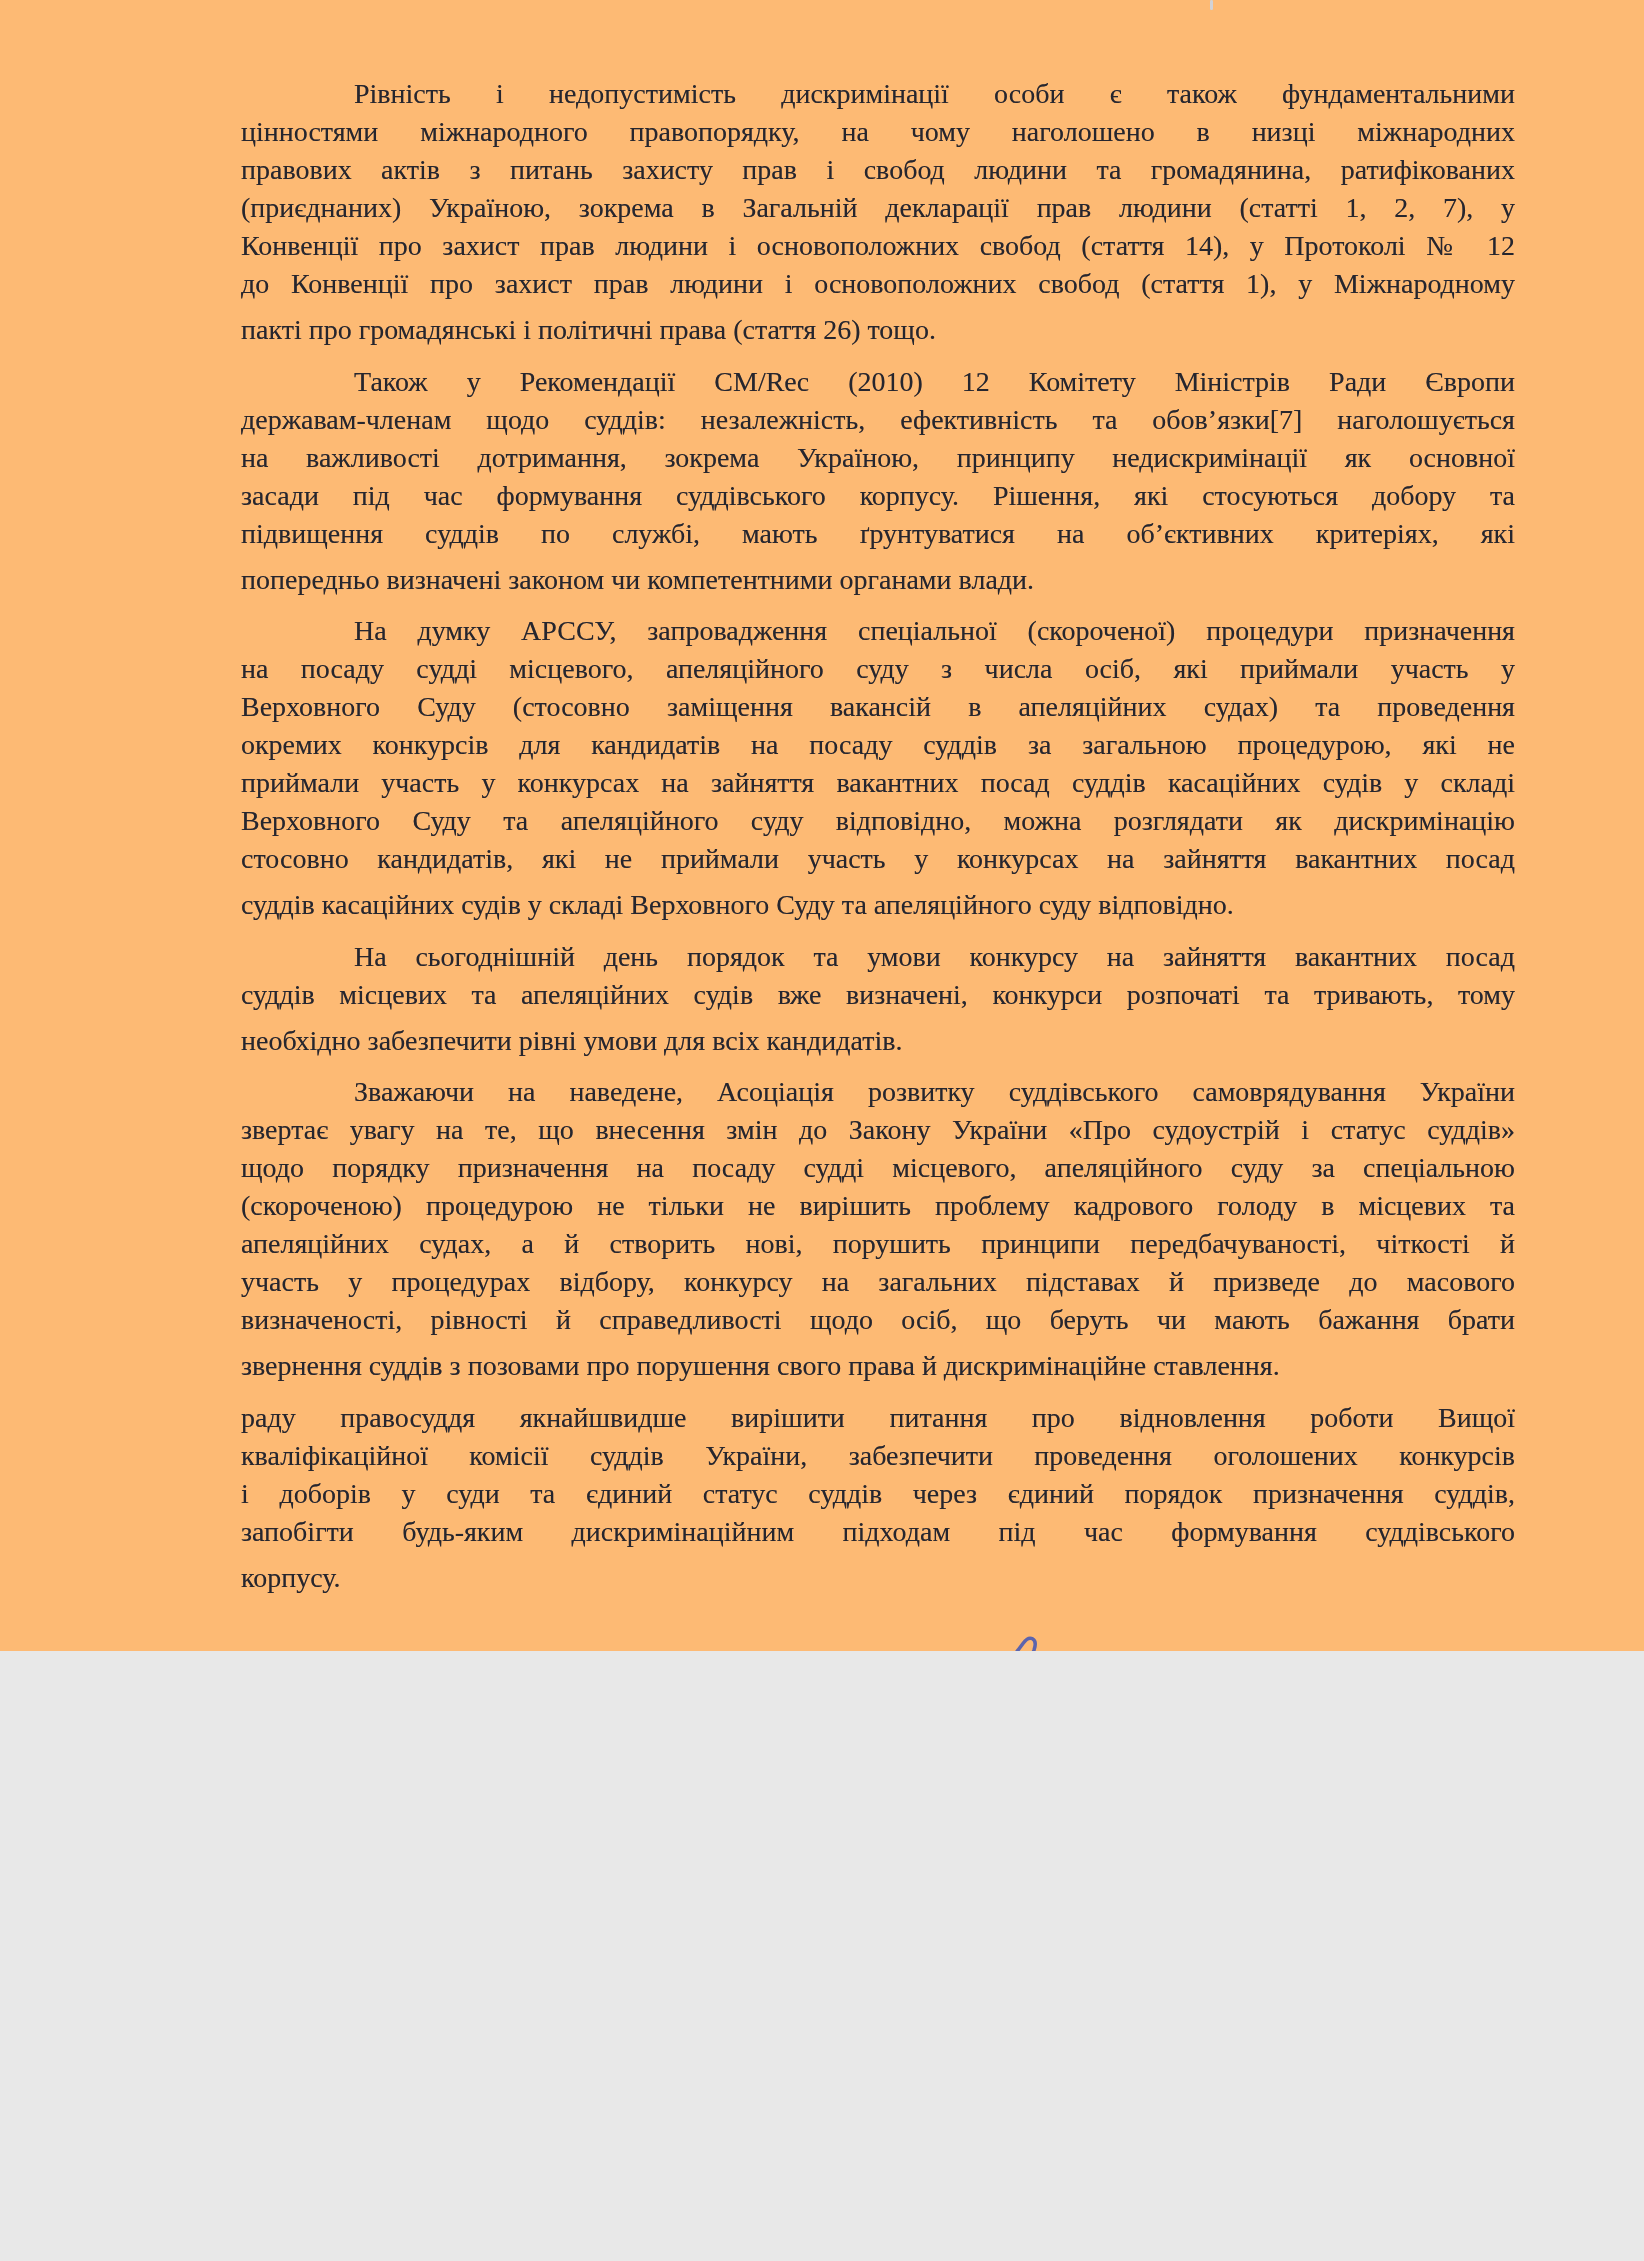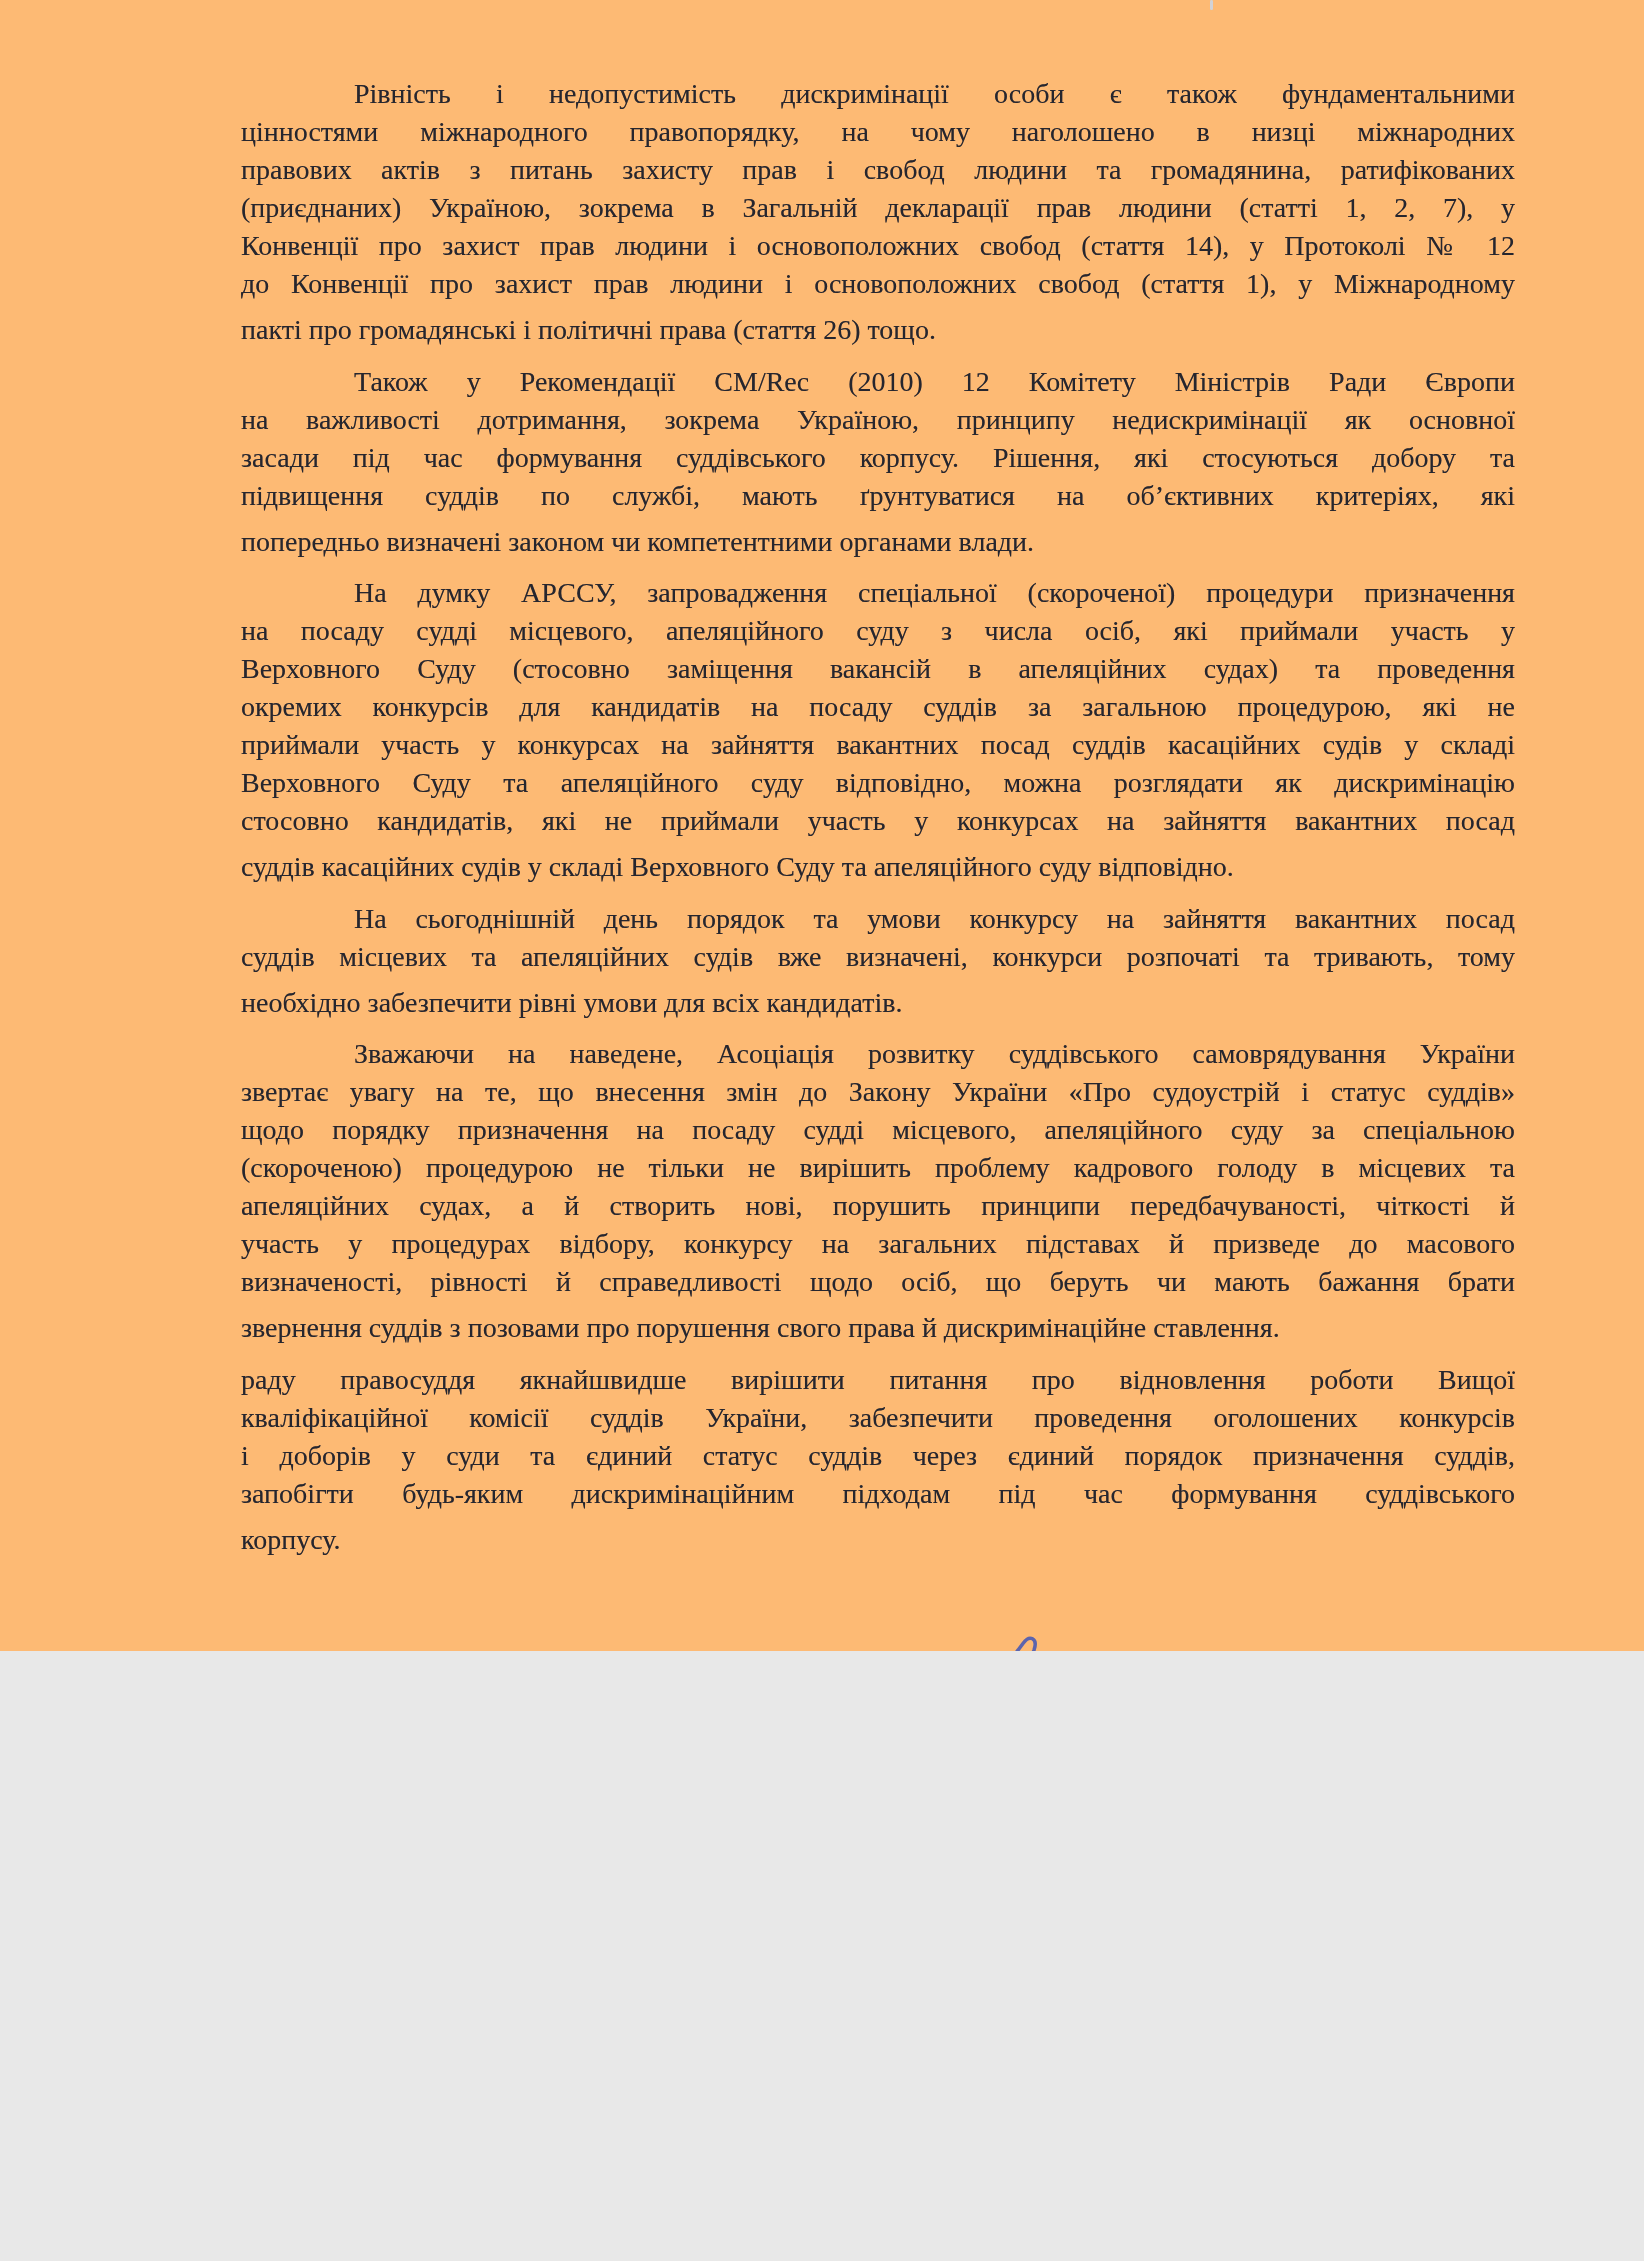--- a/index.html
+++ b/index.html
@@ -103,20 +103,21 @@
         <div class="line first">Рівність і недопустимість дискримінації особи є також фундаментальними</div>
         <div class="line">цінностями міжнародного правопорядку, на чому наголошено в низці міжнародних</div>
         <div class="line">правових актів з питань захисту прав і свобод людини та громадянина, ратифікованих</div>
         <div class="line">(приєднаних) Україною, зокрема в Загальній декларації прав людини (статті 1, 2, 7), у</div>
         <div class="line">Конвенції про захист прав людини і основоположних свобод (стаття 14), у Протоколі № 12</div>
         <div class="line">до Конвенції про захист прав людини і основоположних свобод (стаття 1), у Міжнародному</div>
         <div class="line last">пакті про громадянські і політичні права (стаття 26) тощо.</div>
       </div>
       <div class="para">
         <div class="line first">Також у Рекомендації CM/Rec (2010) 12 Комітету Міністрів Ради Європи</div>
+        <div class="line">державам-членам щодо суддів: незалежність, ефективність та обов’язки[7] наголошується</div>
         <div class="line">на важливості дотримання, зокрема Україною, принципу недискримінації як основної</div>
         <div class="line">засади під час формування суддівського корпусу. Рішення, які стосуються добору та</div>
         <div class="line">підвищення суддів по службі, мають ґрунтуватися на об’єктивних критеріях, які</div>
         <div class="line last">попередньо визначені законом чи компетентними органами влади.</div>
       </div>
       <div class="para">
         <div class="line first">На думку АРССУ, запровадження спеціальної (скороченої) процедури призначення</div>
         <div class="line">на посаду судді місцевого, апеляційного суду з числа осіб, які приймали участь у</div>
         <div class="line">Верховного Суду (стосовно заміщення вакансій в апеляційних судах) та проведення</div>
         <div class="line">окремих конкурсів для кандидатів на посаду суддів за загальною процедурою, які не</div>

